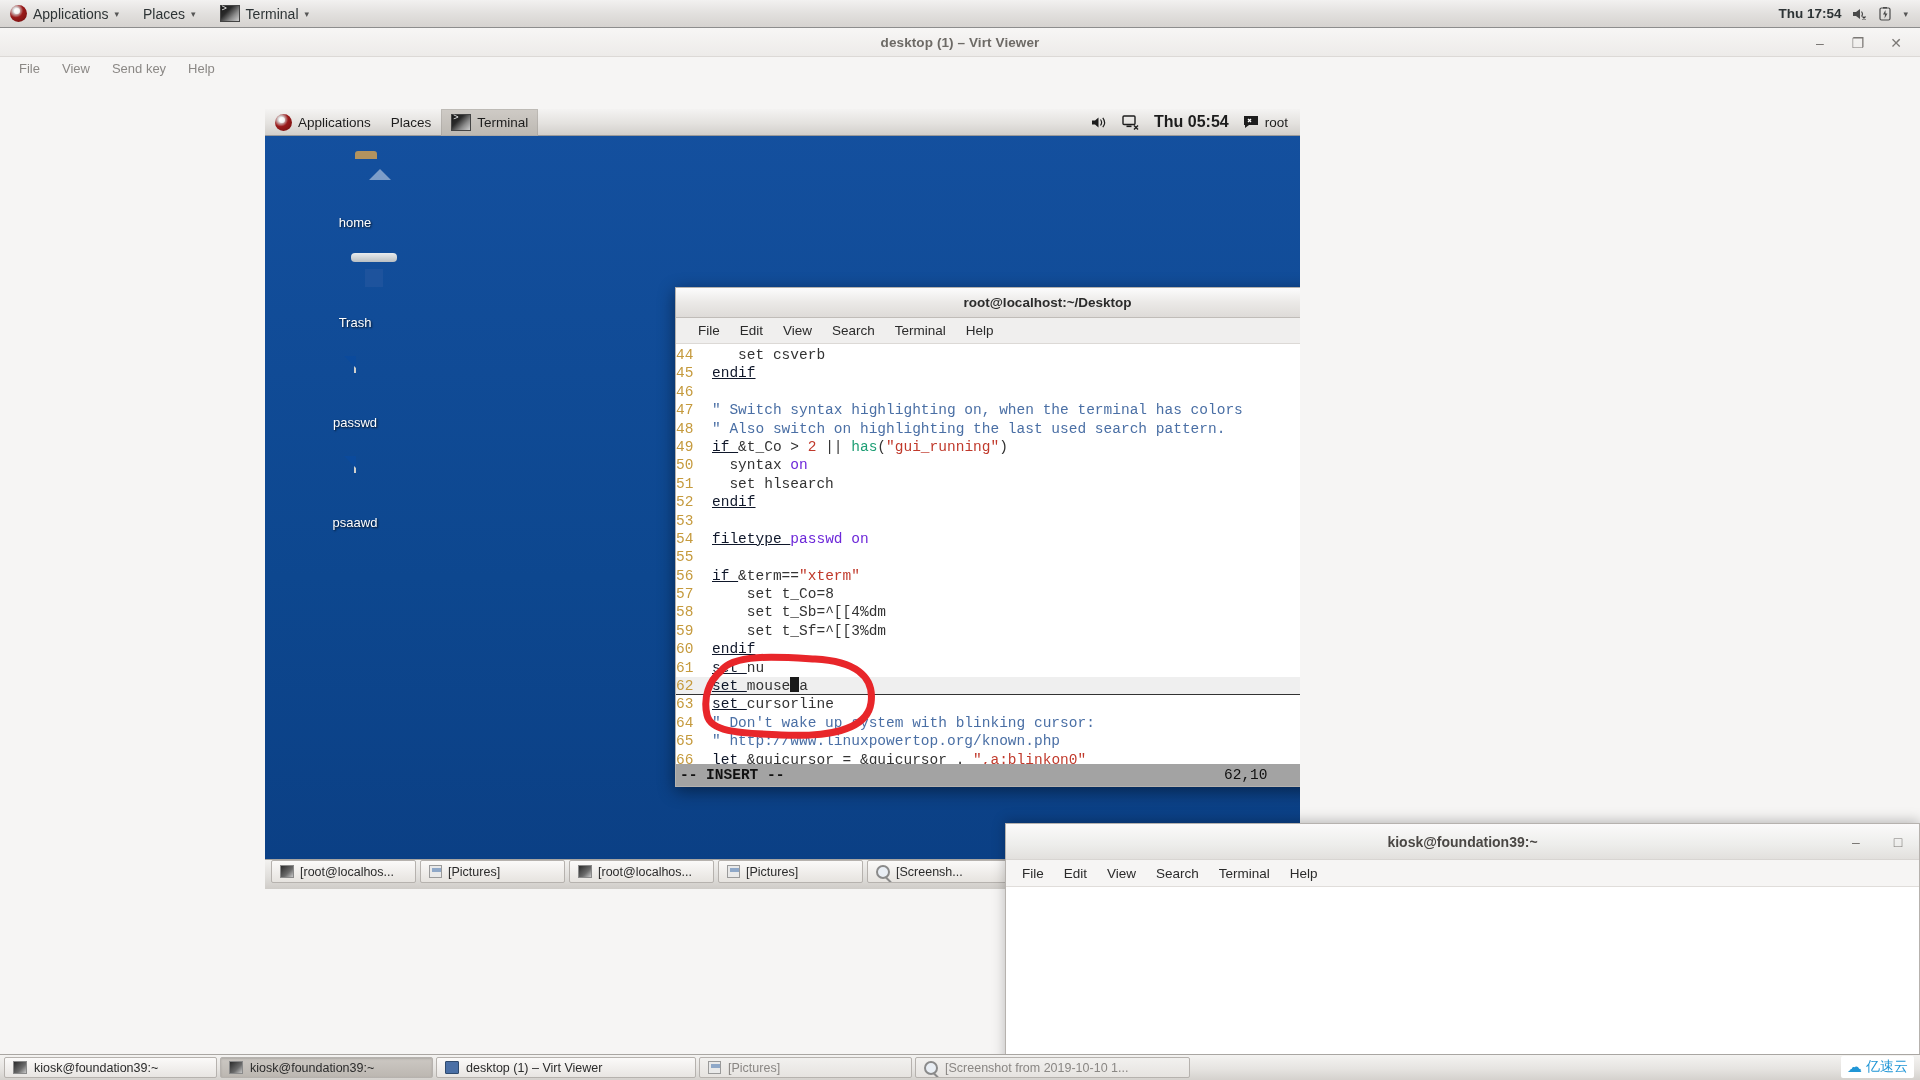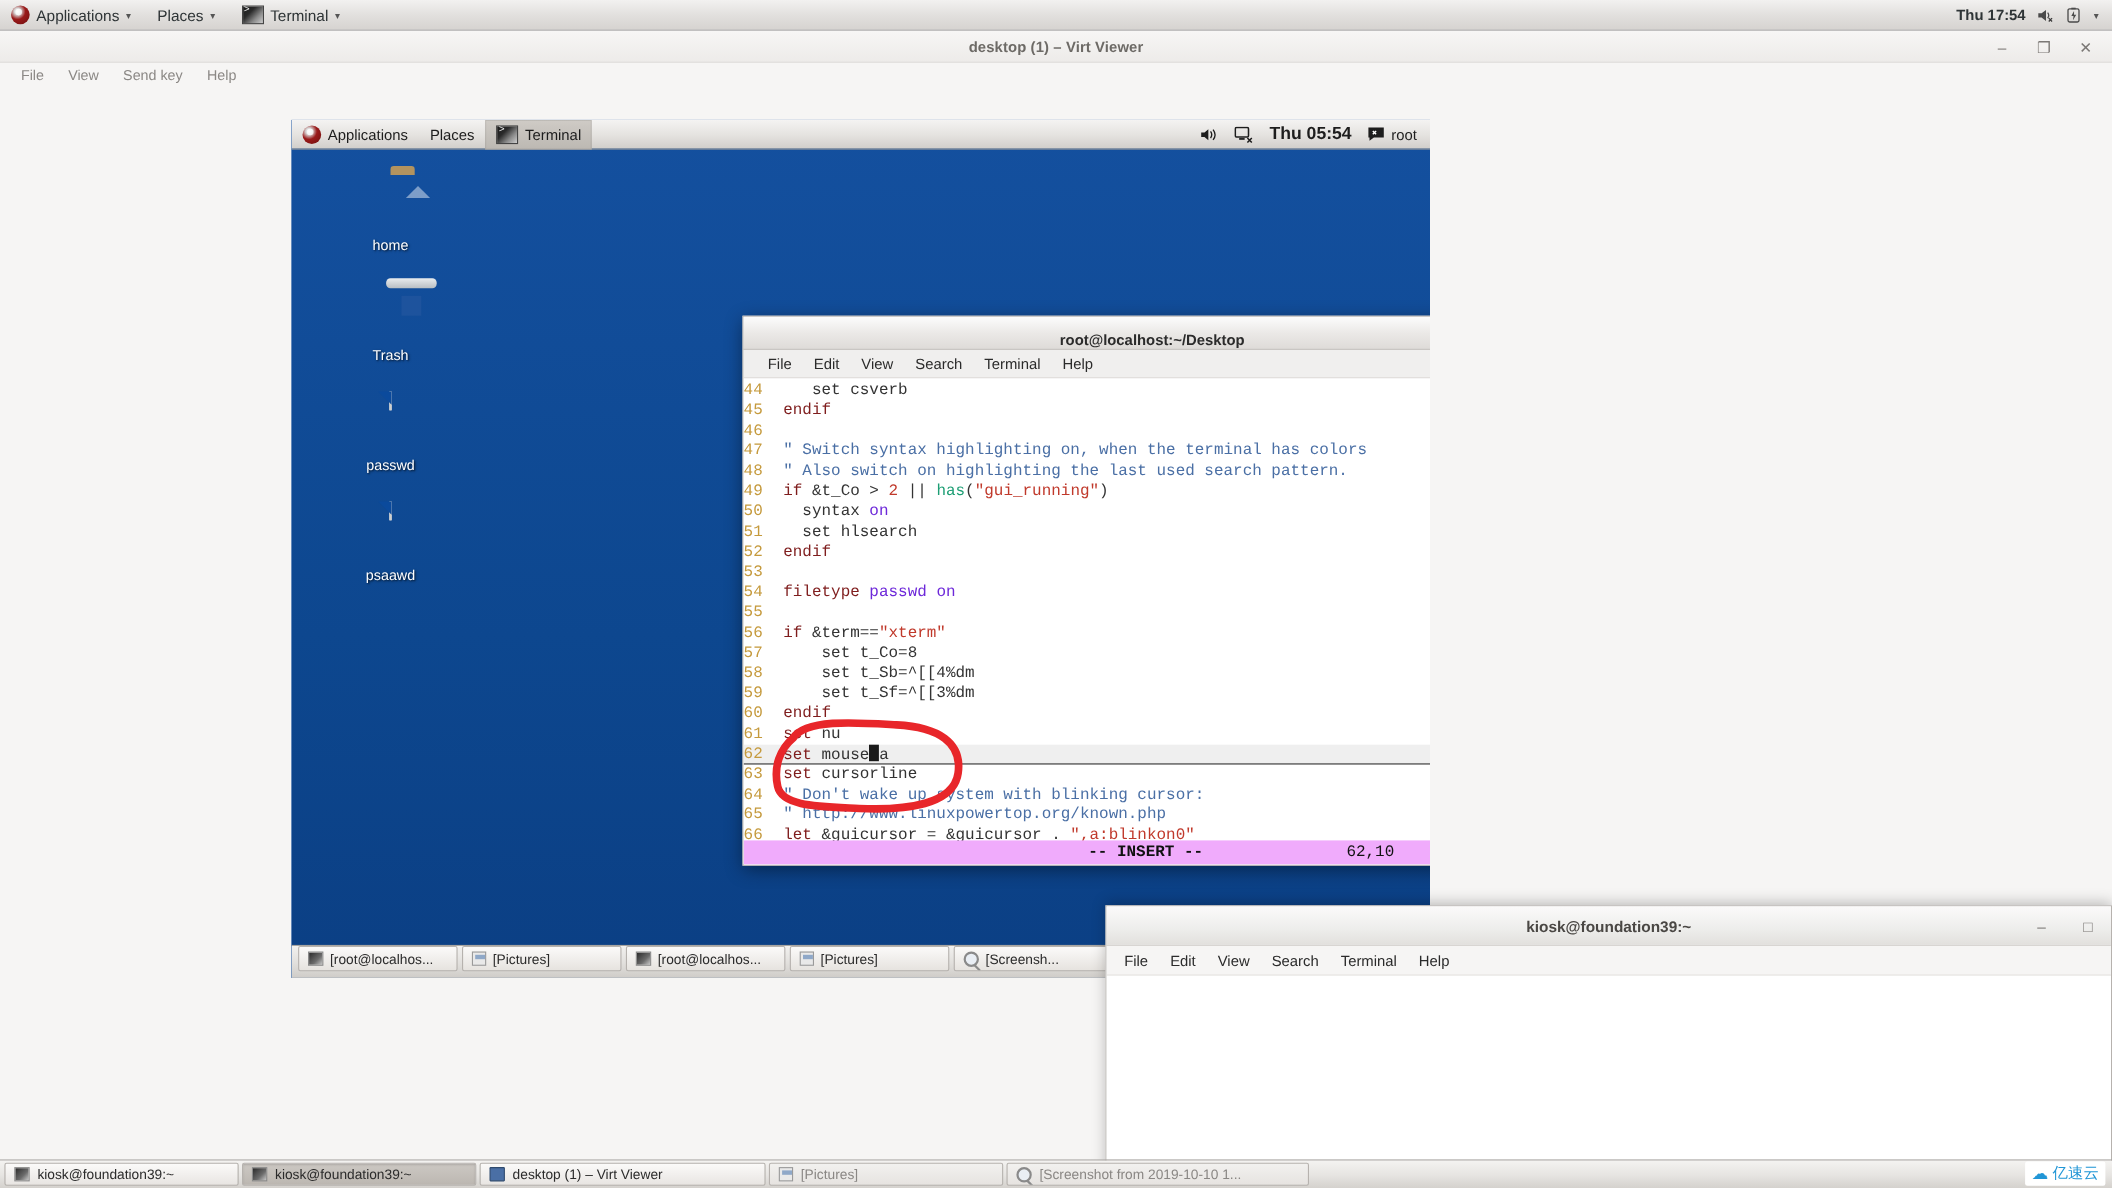--- a/index.html
+++ b/index.html
@@ -144,21 +144,21 @@
   
   .term {
     position: absolute; left: 410px; top: 178px; width: 745px; height: 500px;
     background: #f0efee; border: 1px solid #b6b2ae;
     box-shadow: 0 4px 16px rgba(0,0,0,.45);
   }
   .term-title {
     position: relative; height: 30px;
     background: linear-gradient(to bottom, #fcfcfc 0%, #ebe9e7 50%, #dedbd8 100%);
     border-bottom: 1px solid #c0bcb8;
-    display: flex; align-items: flex-end; justify-content: center;
+    display: flex; align-items: center; justify-content: center;
   }
   .term-title .tt { font-size: 13.5px; font-weight: bold; color: #2b2b2b; }
   .term-menu {
     height: 26px; display: flex; align-items: center; padding-left: 12px;
     background: #f0efee; border-bottom: 1px solid #dcd9d6;
   }
   .term-menu .tm { padding: 0 10px; font-size: 13.5px; color: #2b2b2b; line-height: 26px; }
   .term-body {
     position: relative; height: 442px; background: #ffffff;
     font-family: "Liberation Mono", "DejaVu Sans Mono", monospace;
@@ -167,34 +167,34 @@
   .vim-area { position: absolute; left: 0; top: 2px; right: 14px; }
   .vline { display: flex; white-space: pre; height: 18.4px; }
   .vline.cursorline { background: #efefef; border-bottom: 1px solid #333; }
   .lnum {
     width: 36px; text-align: left; padding-right: 9px;
     color: #c59a3d; flex: none;
   }
   .vtext { flex: 1; }
   .c-cmt { color: #4a6fa5; }
   .c-str { color: #c0392b; }
-  .c-kw  { color: #7f1d1d; }
+  .c-kw  { color: #0f172a; text-decoration: underline; }
   .c-fn  { color: #1d9e74; }
   .c-num { color: #c0392b; }
   .c-id  { color: #333333; }
   .c-on  { color: #6d28d9; }
   .blk-cursor {
     display: inline-block; width: 9px; height: 15px;
     background: #1a1a1a; vertical-align: -2px;
   }
   .term-status {
     position: absolute; left: 0; bottom: 0; width: 100%; height: 22px;
     font-family: "Liberation Mono", "DejaVu Sans Mono", monospace;
     font-size: 14.5px; color: #111; display: flex; align-items: center;
-    background: #f0abfc; padding: 0 16px 0 4px; justify-content: center;
+    background: #a3a3a3; padding: 0 16px 0 4px;
   }
   .ts-left { font-weight: bold; }
   .ts-pos { position: absolute; left: 548px; }
 
   
   .annot { position: absolute; left: 420px; top: 536px; pointer-events: none; }
 
   
   .g-taskbar {
     position: absolute; left: 0; bottom: 0; width: 100%; height: 30px;

